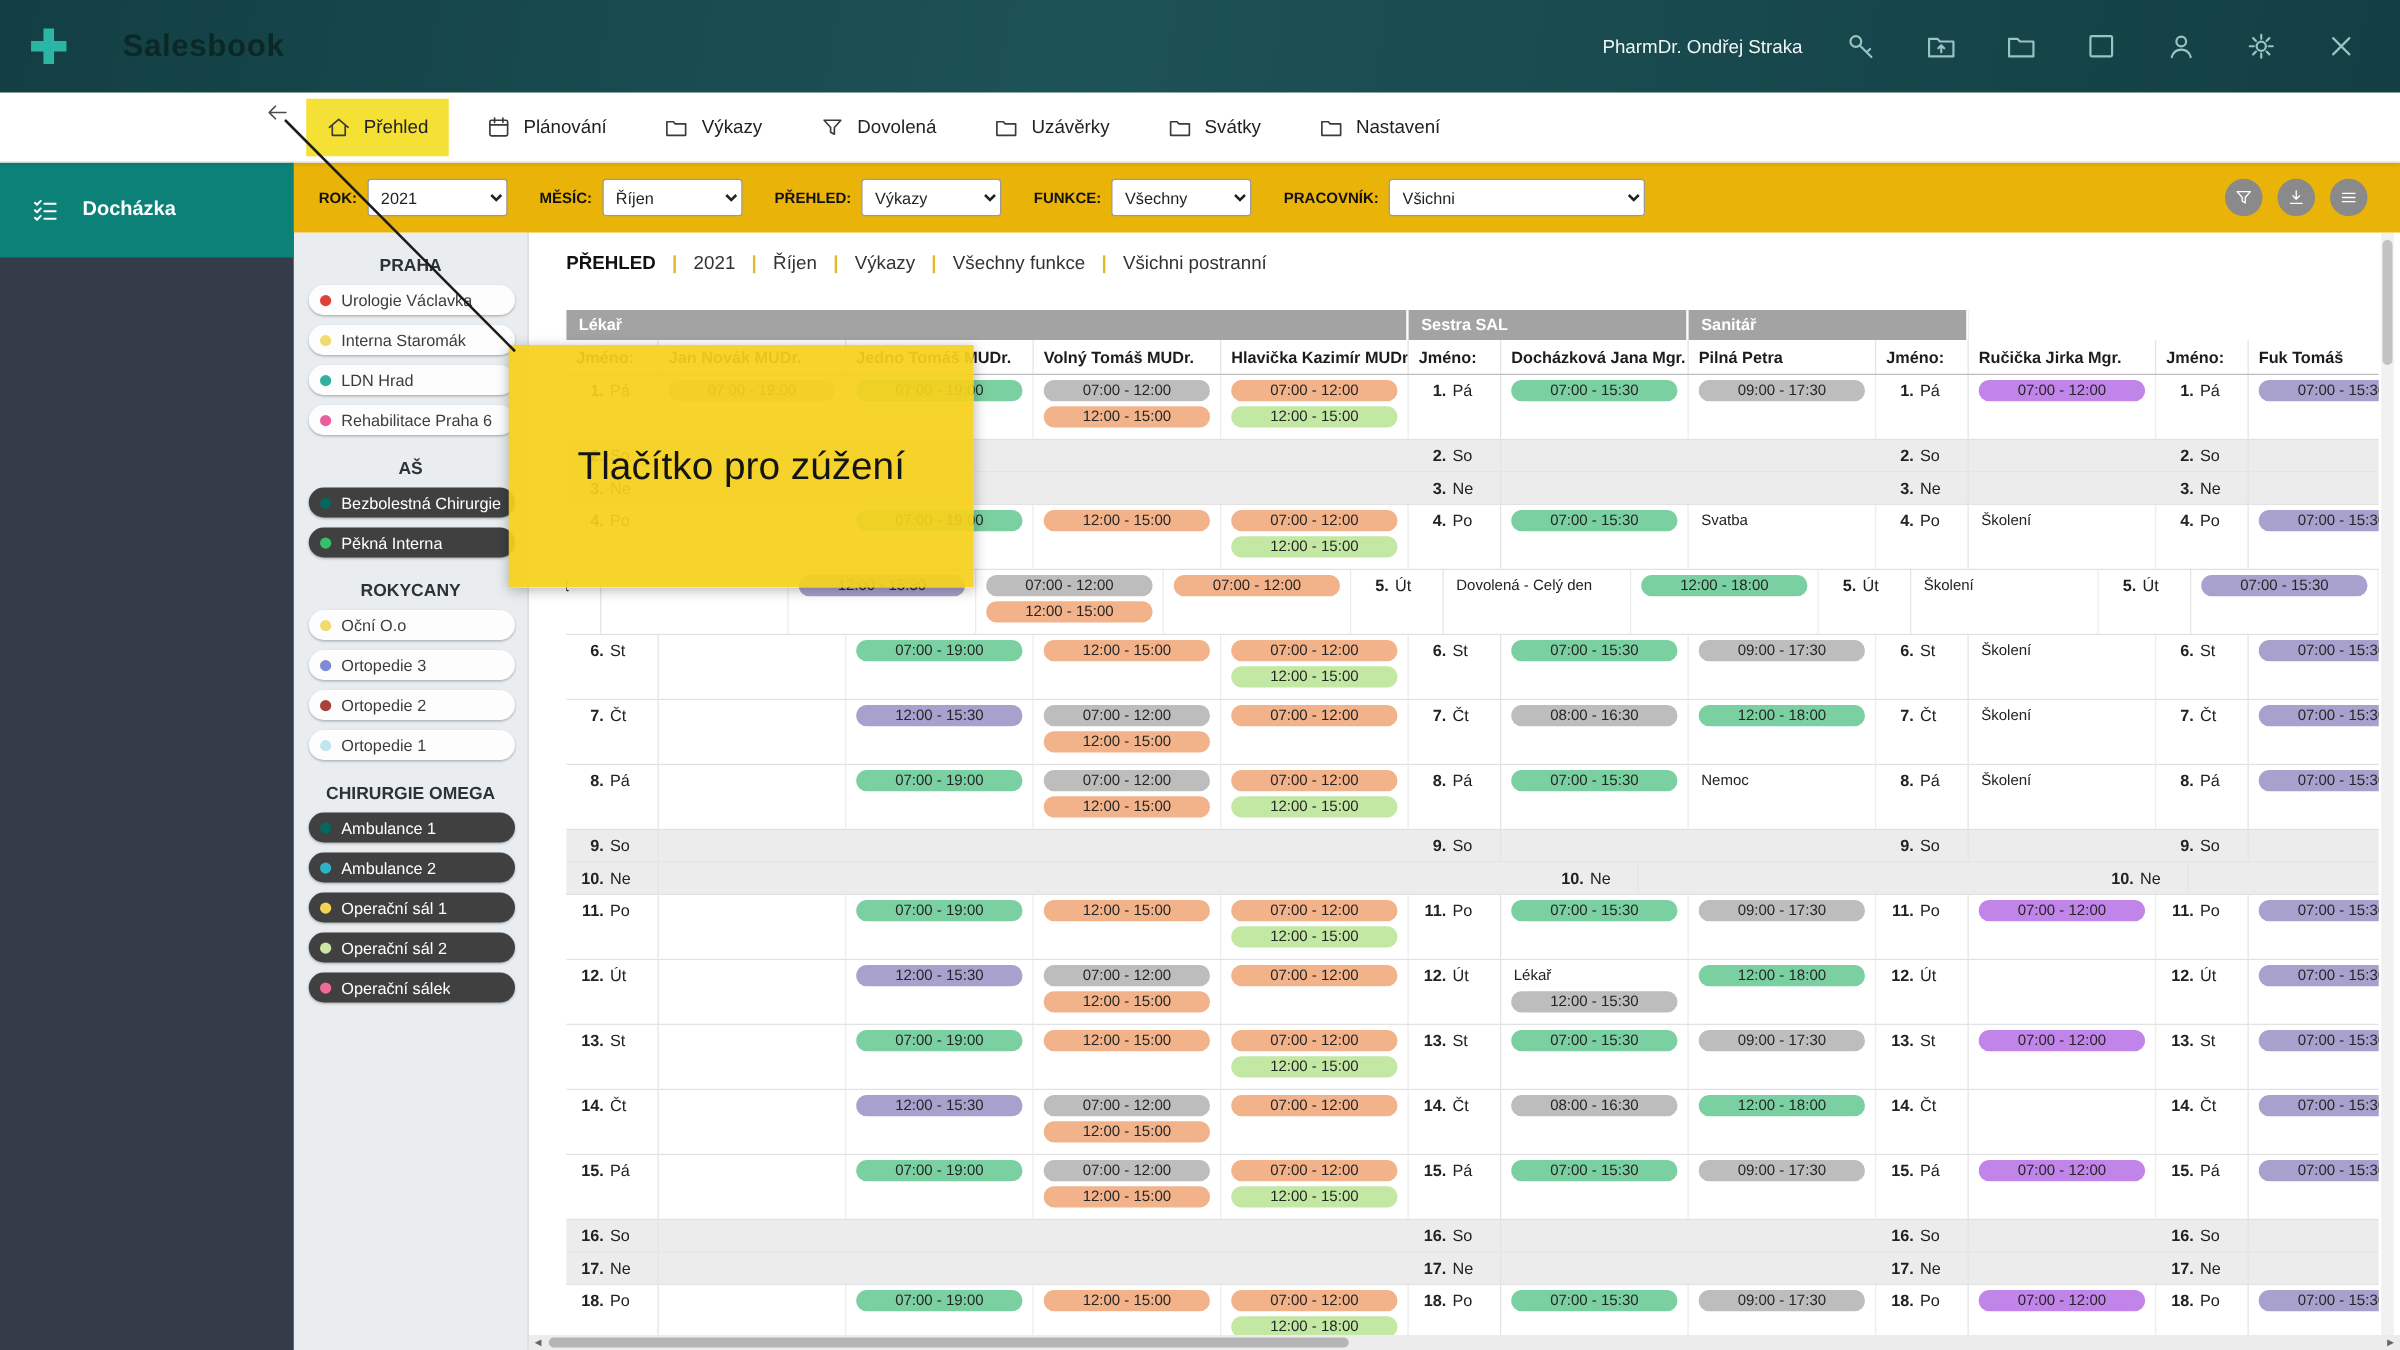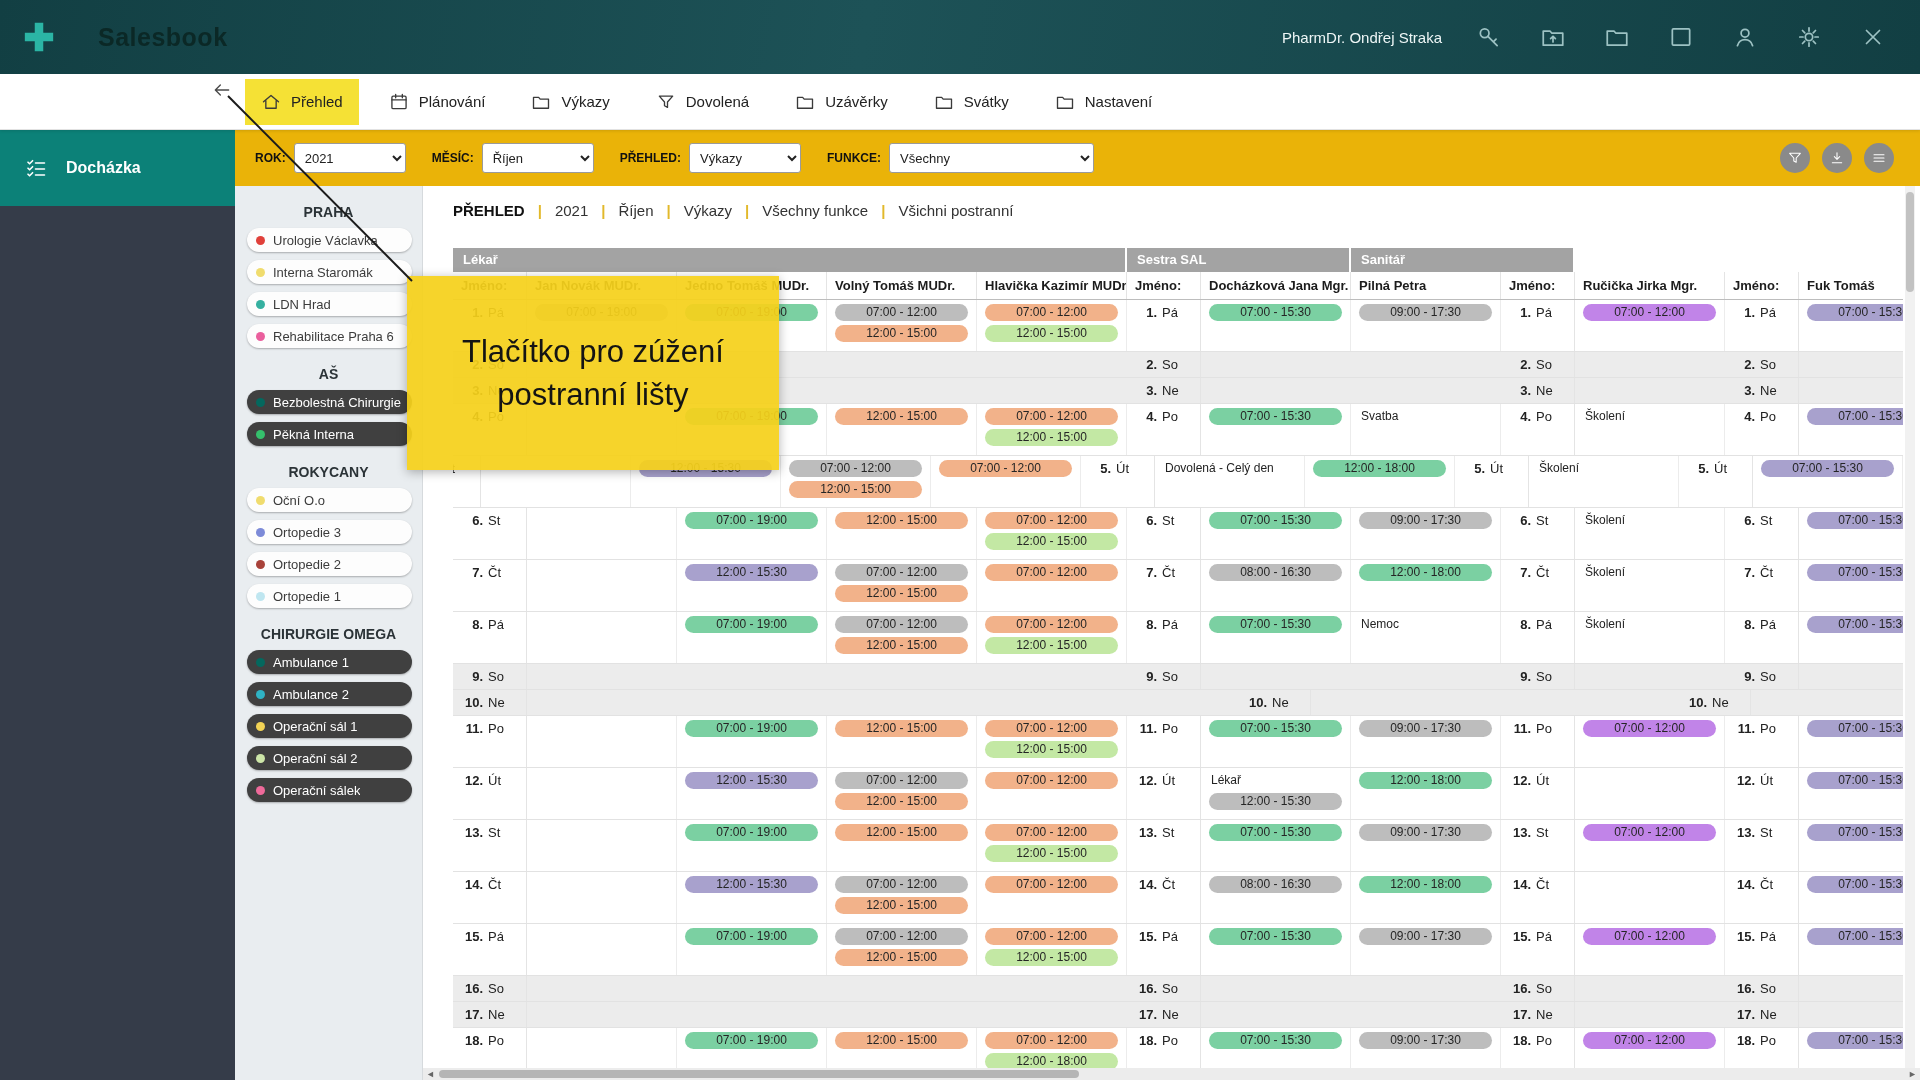--- a/index.html
+++ b/index.html
@@ -242,20 +242,24 @@
         <select><option>Říjen</option></select>
       </div>
       <div class="filter">
         <label>PŘEHLED:</label>
         <select><option>Výkazy</option></select>
       </div>
       <div class="filter">
         <label>FUNKCE:</label>
         <select><option>Všechny</option></select>
       </div>
+      <div class="filter">
+        <label>PRACOVNÍK:</label>
+        <select><option>Všichni</option></select>
+      </div>
     </div>
   <div id="filter-actions" class="filter-actions">
       <div class="action-circle">
         <span class="icon">
           <svg viewBox="0 0 24 24">
             <path d="M4 5h16l-6.2 7v6.5l-3.6-2V12z"></path>
           </svg>
         </span>
       </div>
       <div class="action-circle">
@@ -829,17 +833,16 @@
   </div>
   <div class="hscroll">
     <span class="hs-arrow left">◄</span>
     <div class="thumb"></div>
     <span class="hs-arrow right">►</span>
   </div>
 </div>
 
 <div class="tooltip">
   <div class="line">Tlačítko pro zúžení</div>
-  <div class="line">postranní lišty</div>
 </div>
 <svg class="callout-svg">
   <line x1="228" y1="96" x2="412" y2="281" stroke="#1b1b1b" stroke-width="2"></line>
 </svg>
 
 </body></html>

